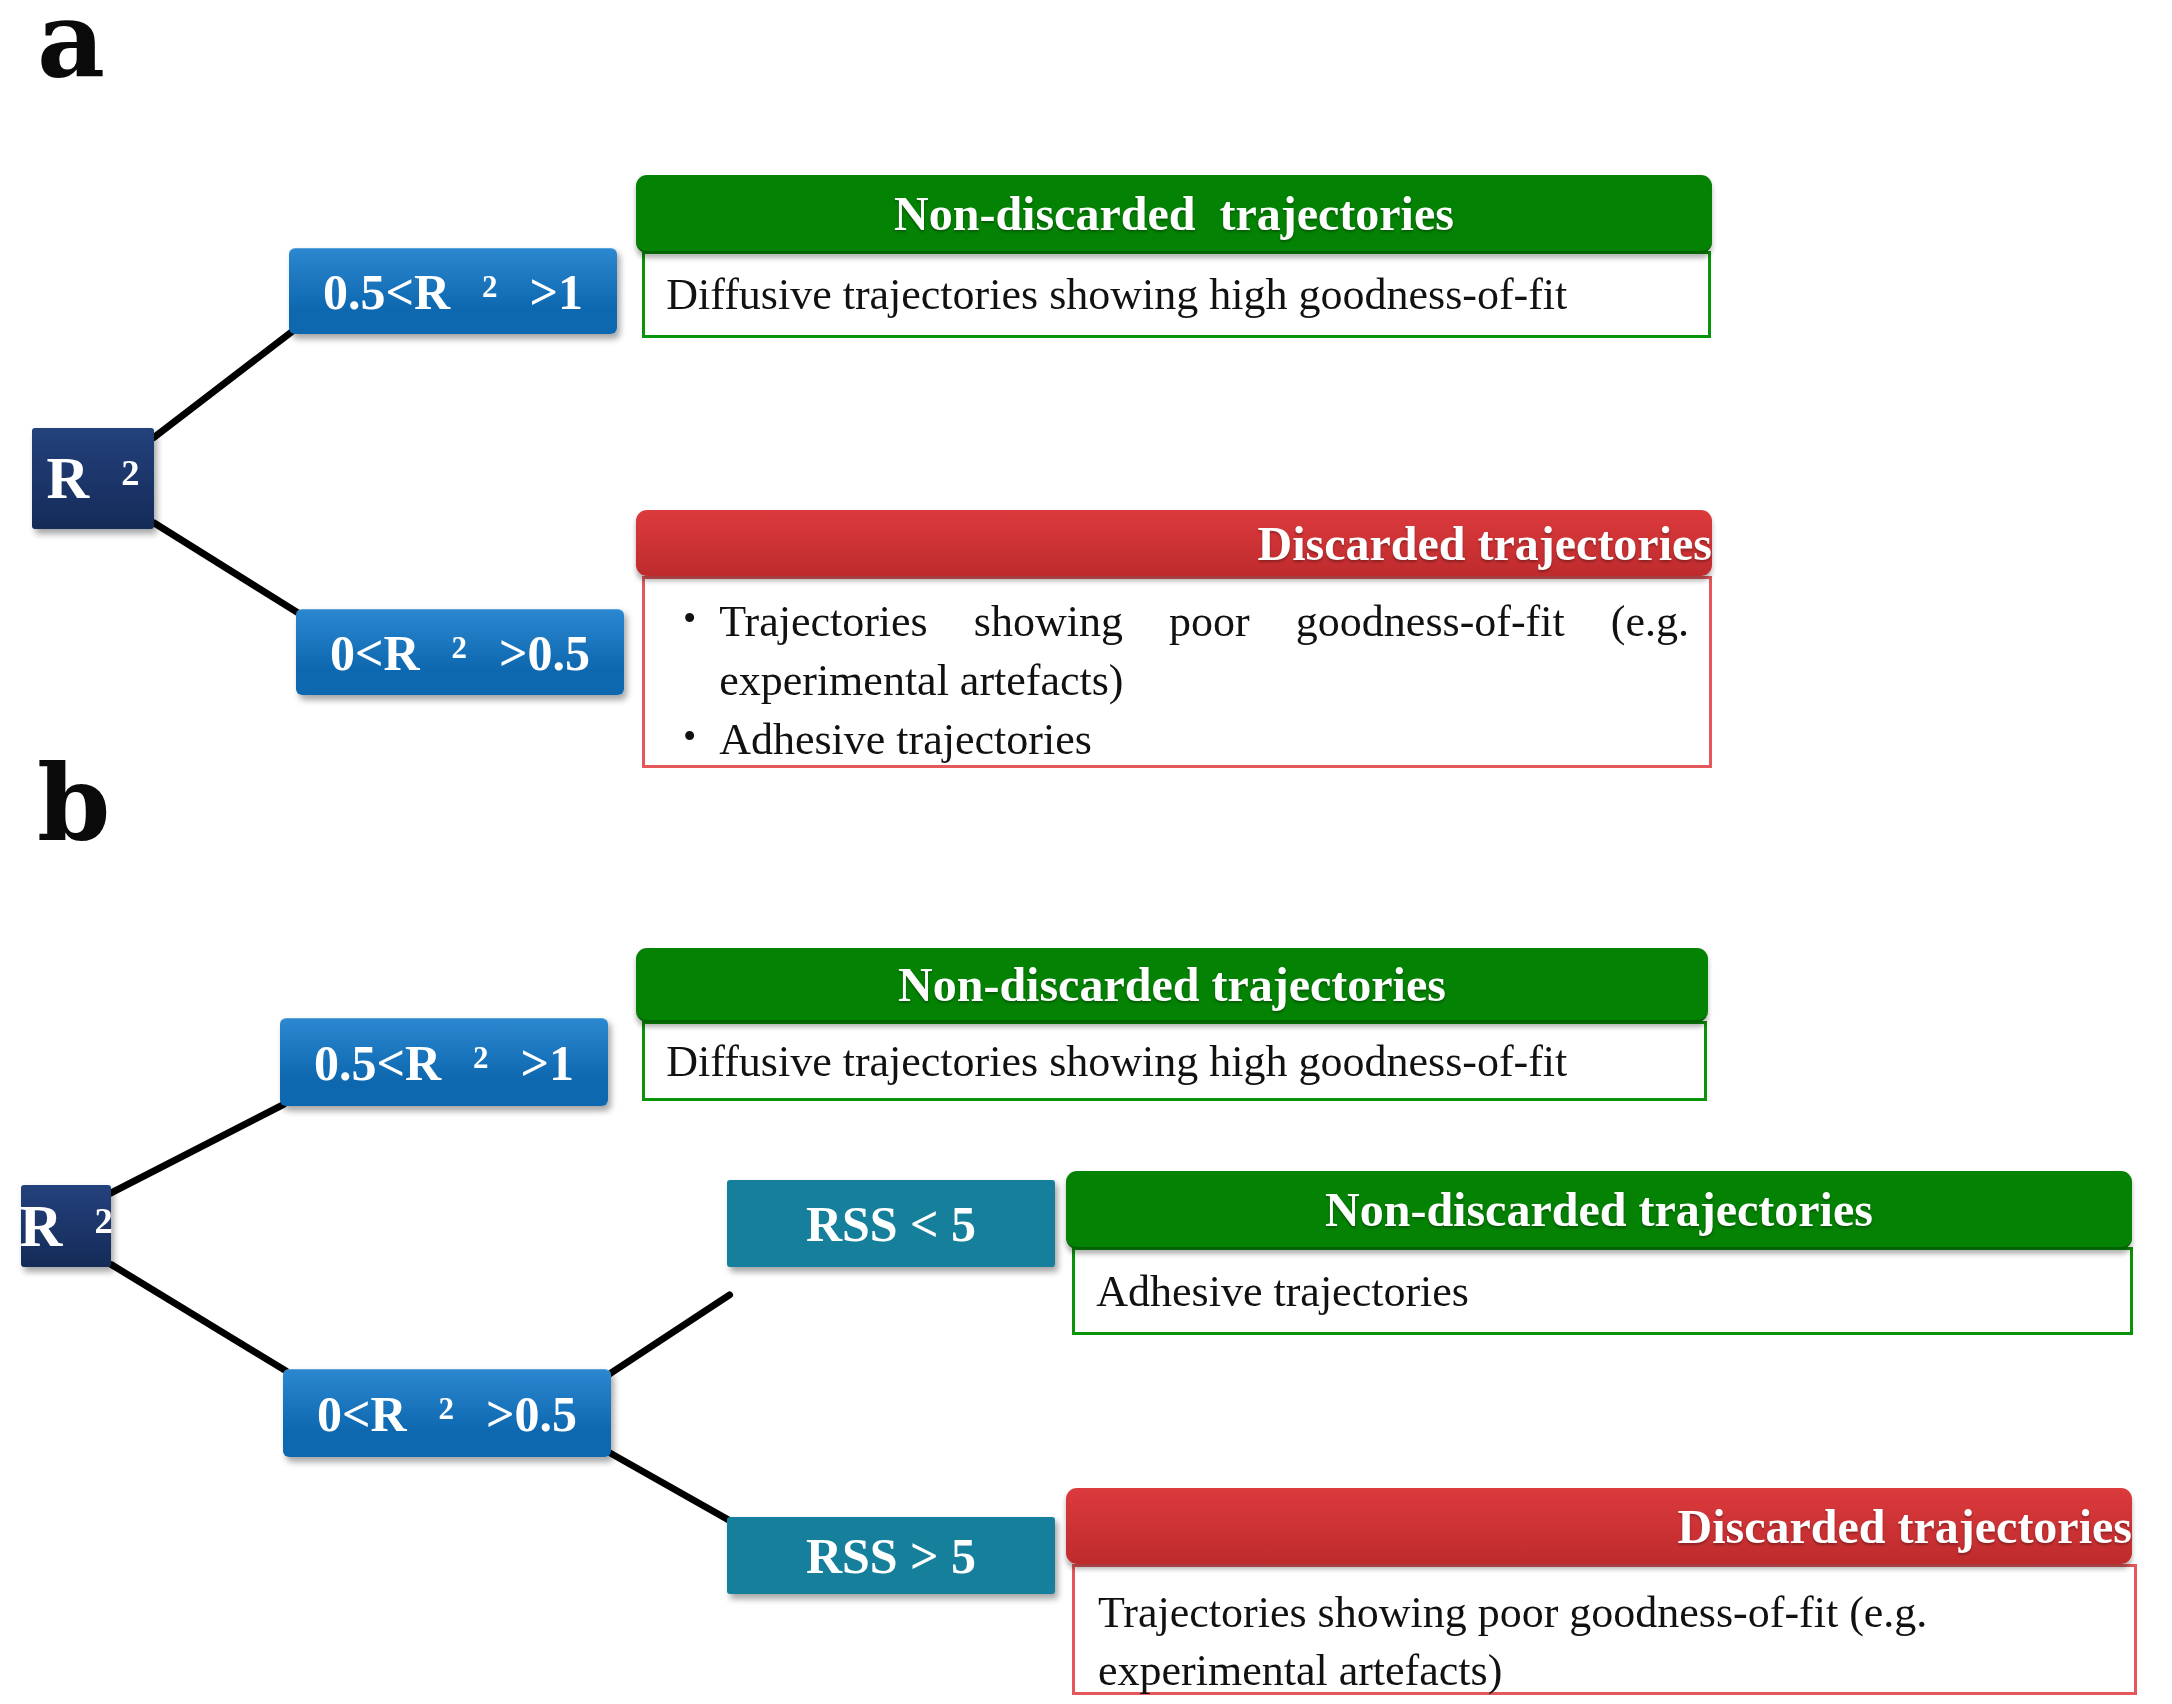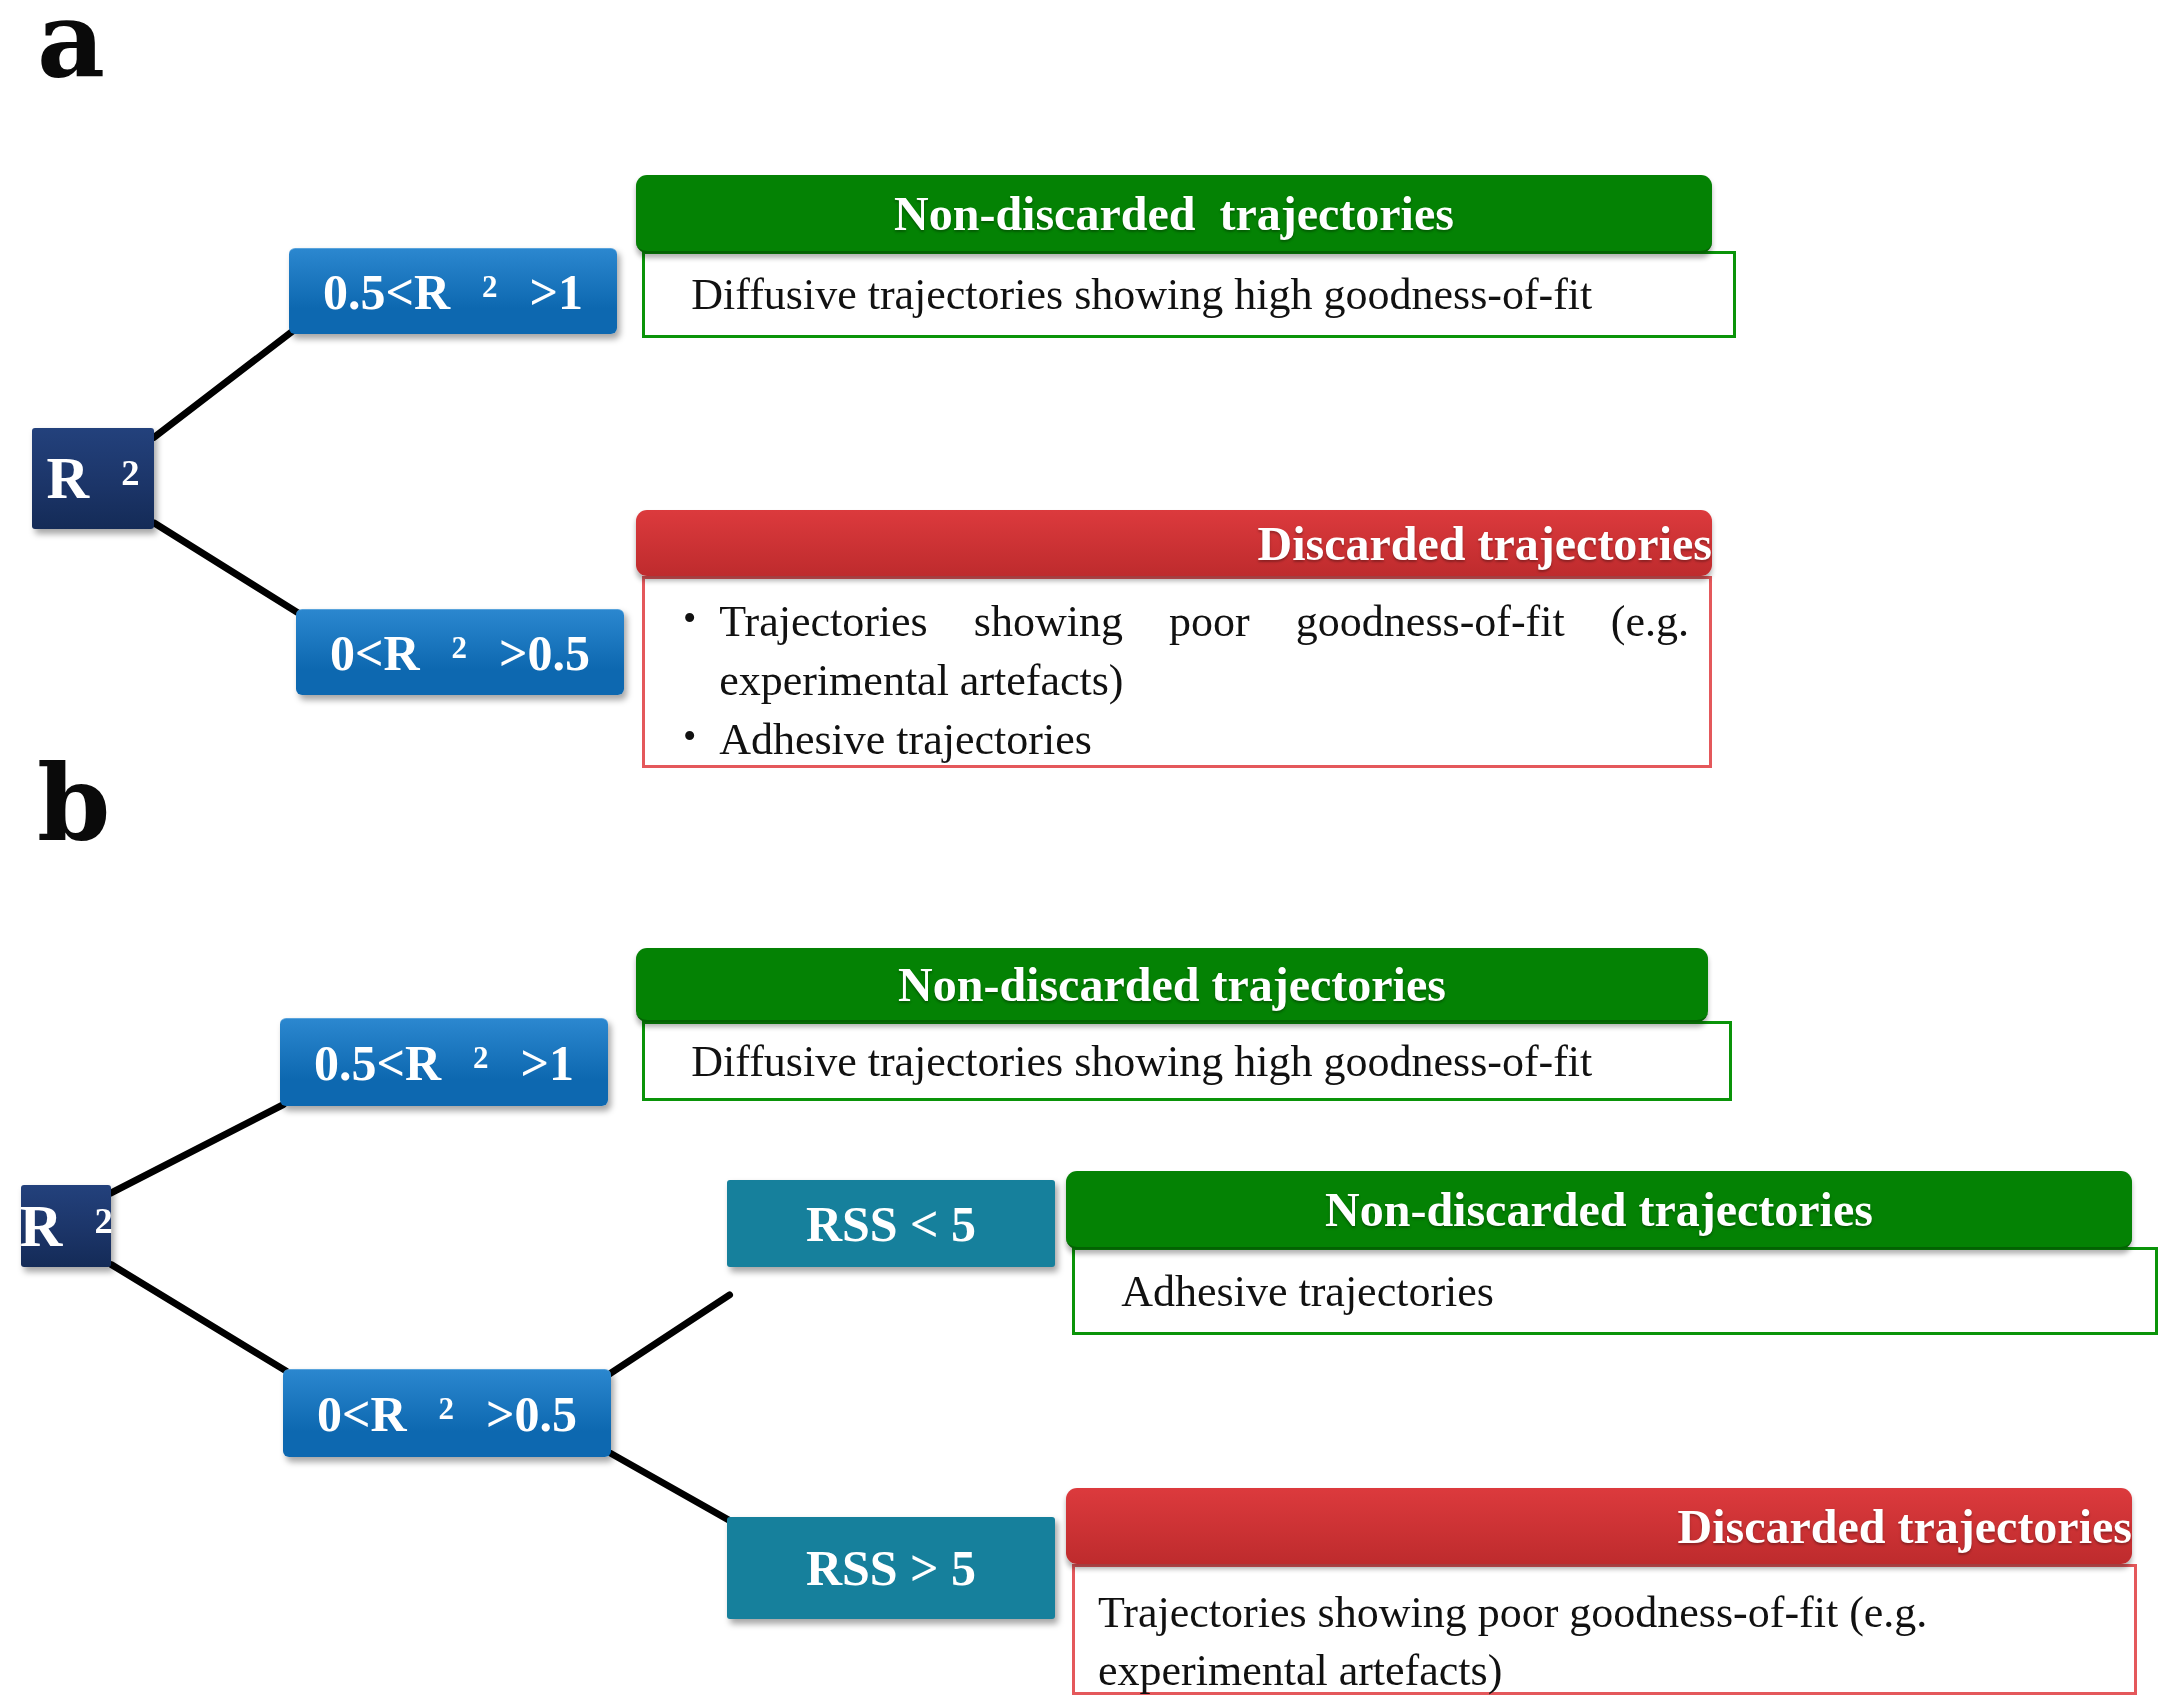--- a/index.html
+++ b/index.html
@@ -58,21 +58,21 @@
   }
   .group-header.positive{background:var(--positive-header);border-bottom:2.3px solid #036203;}
   .group-header.negative{background:linear-gradient(180deg,var(--negative-header-top) 0%,var(--negative-header-bottom) 100%);justify-content:flex-end;}
   .group-body{
     position:absolute;
     background:#ffffff;
     font-size:44px;
     color:#111111;
     z-index:1;
   }
-  .group-body.positive{border:3.8px solid var(--positive-border);padding-left:25px;}
+  .group-body.positive{border:3.8px solid var(--positive-border);}
   .group-body.negative{border:3px solid var(--negative-border);}
   .body-line{
     display:flex;align-items:center;
     height:100%;
     padding-left:21.3px;padding-right:15.2px;
   }
   .bullet-list{padding:13.7px 20px 7.6px 15.2px;}
   .bullet-row{display:flex;line-height:1.34;}
   .bullet-glyph{width:59px;flex:0 0 59px;text-align:center;font-size:38px;}
   .bullet-text{flex:1;}
@@ -166,21 +166,21 @@
   <div class="group-body positive" style="left:1072px;top:1247px;width:1055px;height:82px;">
     <div class="body-line">Adhesive trajectories</div>
   </div>
 
   <div class="node node-blue" style="left:283px;top:1369px;width:328px;height:87px;">
     <span>0&lt;R</span>
       <sup>2</sup>
       <span> &gt;0.5</span>
   </div>
 
-  <div class="node node-teal" style="left:727px;top:1517px;width:328px;height:102px;">
+  <div class="node node-teal" style="left:727px;top:1517px;width:328px;height:77px;">
     <span>RSS &gt; 5</span>
   </div>
 
   <div class="group-header negative" style="left:1066px;top:1488px;width:1066px;height:76px;">
     <span>Discarded trajectories</span>
   </div>
   <div class="group-body negative" style="left:1072px;top:1564px;width:1059px;height:125px;">
     <div style="padding:17px 30.5px 0 23px;line-height:1.32;">Trajectories showing poor goodness-of-fit (e.g. experimental artefacts)</div>
   </div>
 

